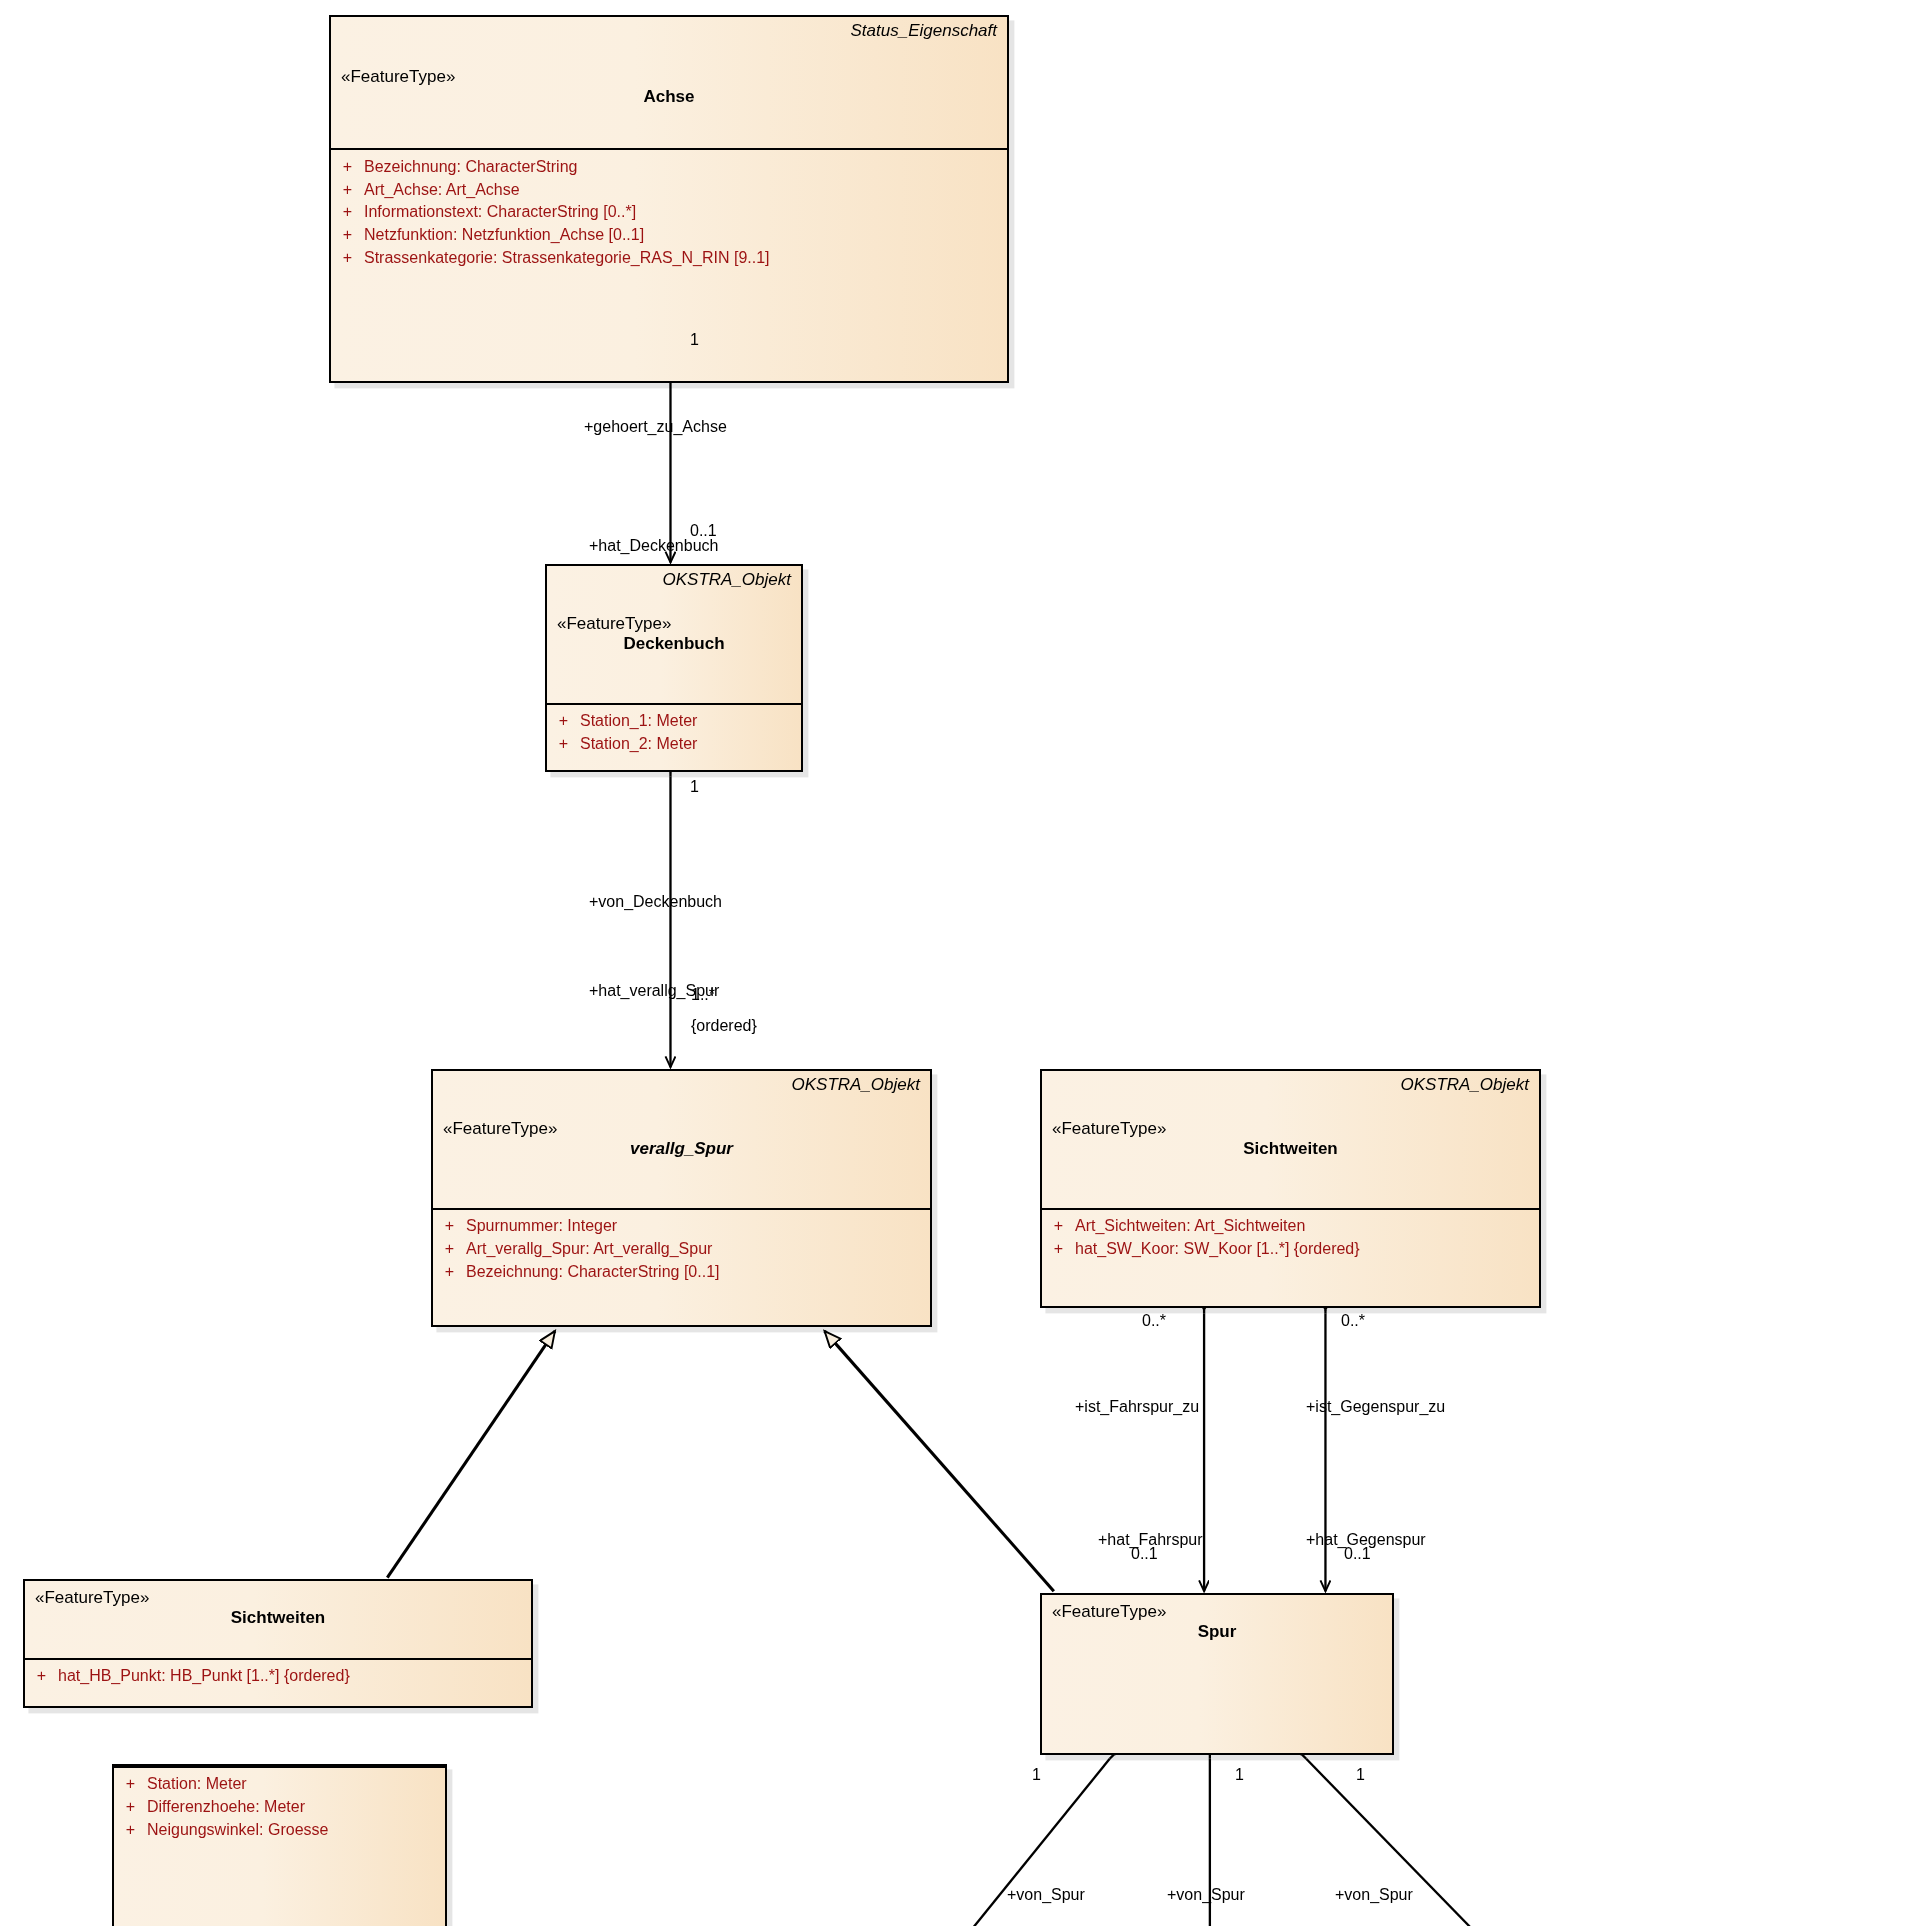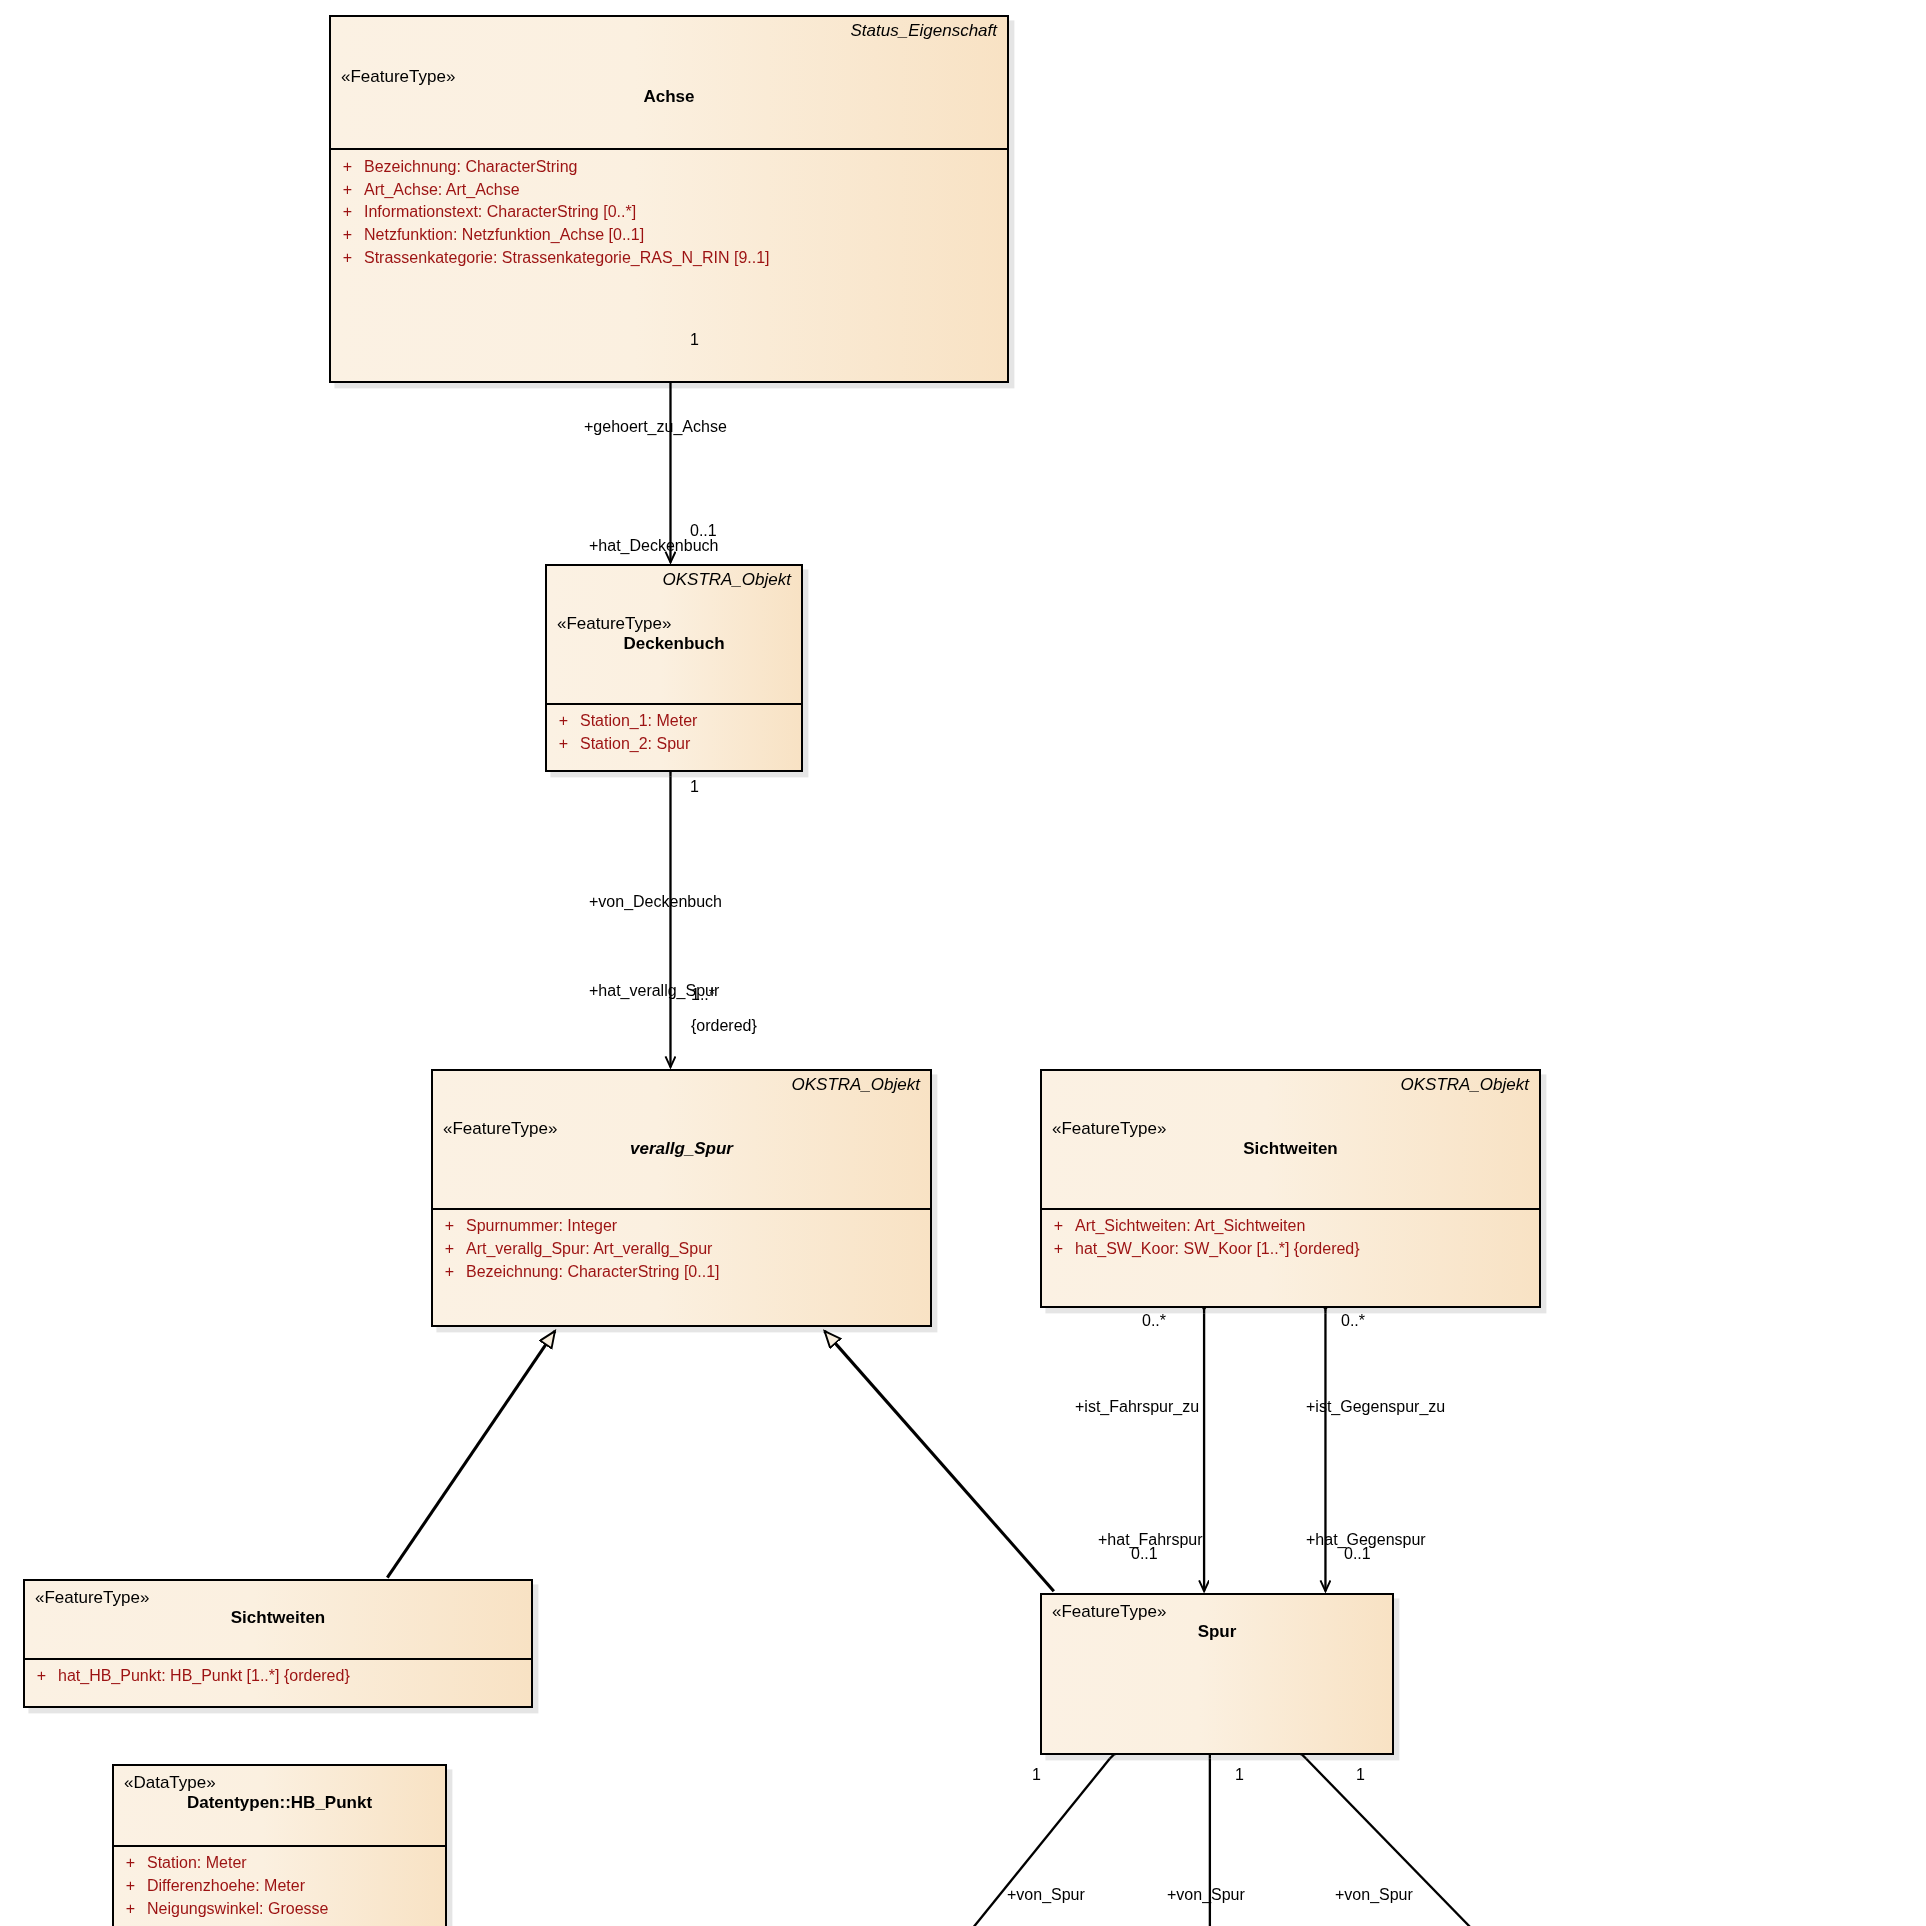--- a/index.html
+++ b/index.html
@@ -124,21 +124,21 @@
       <div class="uml-stereo" style="margin-top:44px;">«FeatureType»</div>
       <div class="uml-name">Deckenbuch</div>
     </div>
     <div class="uml-sep uml-attrs">
       <div class="attr">
         <span class="vis">+</span>
         <span class="sig">Station_1: Meter</span>
       </div>
       <div class="attr">
         <span class="vis">+</span>
-        <span class="sig">Station_2: Spur</span>
+        <span class="sig">Station_2: Meter</span>
       </div>
     </div>
   </div>
 
   <div class="uml-class" style="left:431px;top:1069px;width:501px;height:258px;">
     <div class="uml-head" style="height:127px;">
       <div class="uml-parent">OKSTRA_Objekt</div>
       <div class="uml-stereo" style="margin-top:44px;">«FeatureType»</div>
       <div class="uml-name abstract">verallg_Spur</div>
     </div>
@@ -183,24 +183,20 @@
     </div>
     <div class="uml-sep uml-attrs">
       <div class="attr">
         <span class="vis">+</span>
         <span class="sig">hat_HB_Punkt: HB_Punkt [1..*] {ordered}</span>
       </div>
     </div>
   </div>
 
   <div class="uml-class" style="left:112px;top:1764px;width:335px;height:193px;">
-    <div class="uml-head" style="height:69px;">
-      <div class="uml-stereo" style="margin-top:3.1px;">«DataType»</div>
-      <div class="uml-name">Datentypen::HB_Punkt</div>
-    </div>
     <div class="uml-sep uml-attrs">
       <div class="attr">
         <span class="vis">+</span>
         <span class="sig">Station: Meter</span>
       </div>
       <div class="attr">
         <span class="vis">+</span>
         <span class="sig">Differenzhoehe: Meter</span>
       </div>
       <div class="attr">

